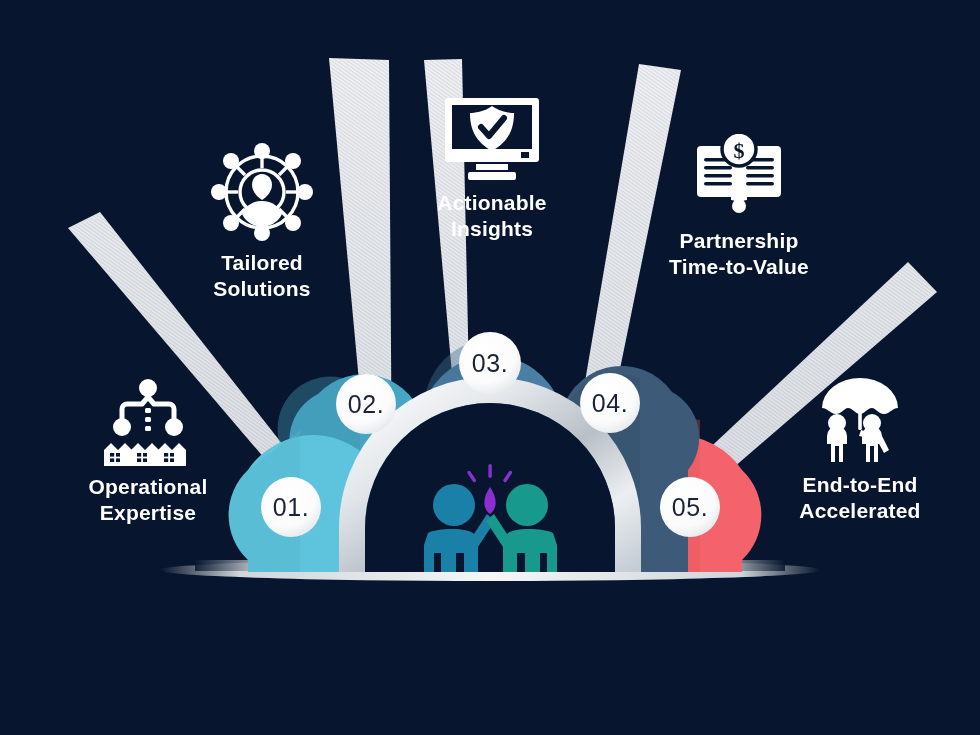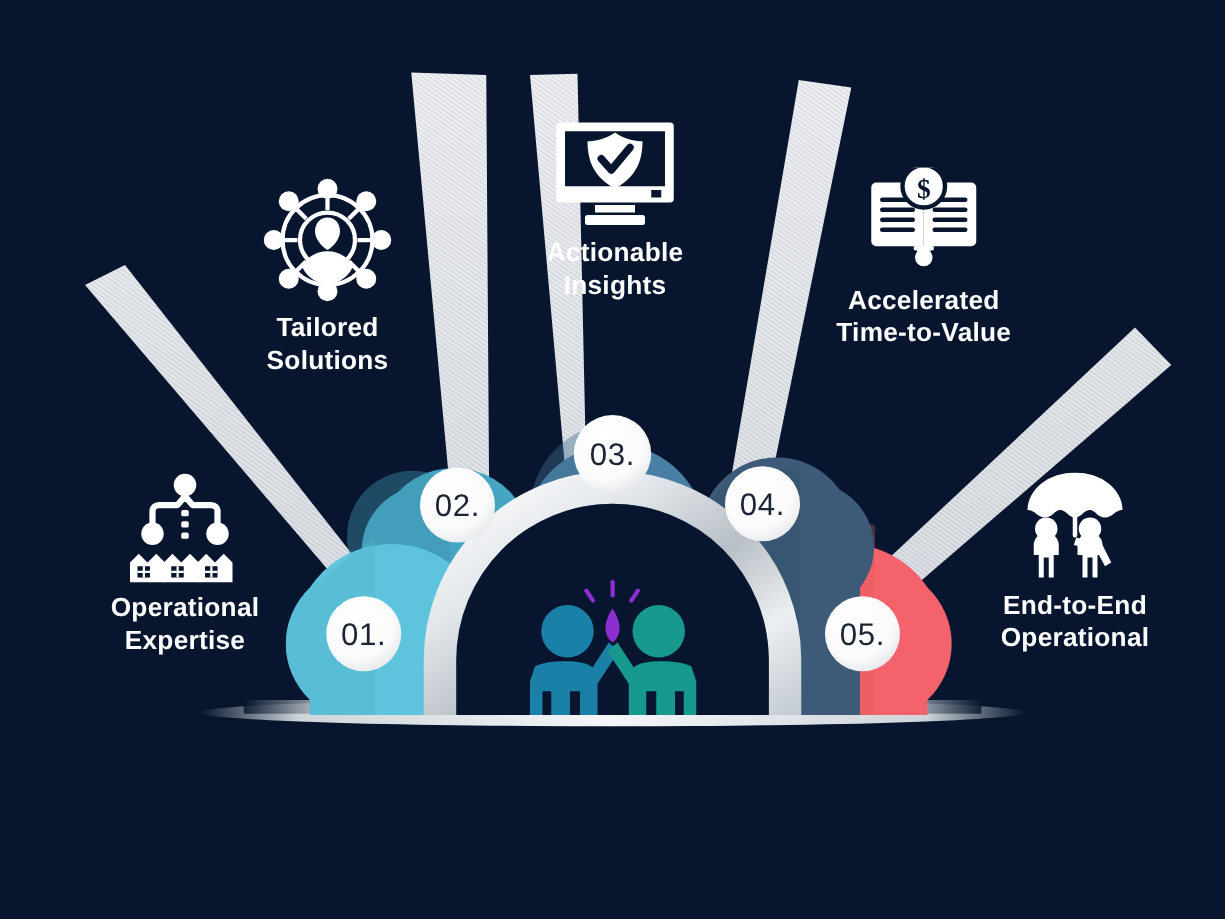--- a/index.html
+++ b/index.html
@@ -329,21 +329,21 @@
           <rect x="55" y="24" width="28" height="3.6" rx="1.8"></rect>
           <rect x="55" y="32" width="28" height="3.6" rx="1.8"></rect>
           <rect x="55" y="40" width="28" height="3.6" rx="1.8"></rect>
           <rect x="55" y="48" width="28" height="3.6" rx="1.8"></rect>
         </g>
 
         <circle cx="48" cy="15" r="17" fill="#ffffff" stroke="#07162e" stroke-width="3.5"></circle>
         <text x="48" y="24" text-anchor="middle" font-family="'Liberation Serif', serif" font-size="22" font-weight="bold" fill="#07162e">$</text>
       </svg>
     </span>
-    <span class="flabel">Accelerated
+    <span class="flabel">Partnership
 Time-to-Value</span>
   </div>
 
   <div class="feature" id="feat-4">
     <span class="ficon">
       <svg width="100" height="86" viewBox="0 0 100 86" fill="#ffffff">
 
         <path d="M 12,30 A 38,30 0 0 1 88,30
                  C 82,30 80,36 74,36 C 68,36 66,30 62,30
                  C 57,30 55,36 50,36 C 45,36 43,30 38,30
@@ -353,16 +353,16 @@
         <circle cx="27" cy="45" r="9"></circle>
         <path d="M 17,58 A 10,10 0 0 1 37,58 L 37,66 L 33,66 L 33,84 L 29,84 L 29,68 L 25,68 L 25,84 L 21,84 L 21,66 L 17,66 Z"></path>
 
         <circle cx="62" cy="45" r="9"></circle>
         <path d="M 52,58 A 10,10 0 0 1 72,58 L 72,66 L 68,66 L 68,84 L 64,84 L 64,68 L 60,68 L 60,84 L 56,84 L 56,66 L 52,66 Z"></path>
 
         <path d="M 51,52 L 72,58 L 79,72 L 74,75 L 67,62 L 49,58 Z"></path>
       </svg>
     </span>
     <span class="flabel">End-to-End
-Operational</span>
+Accelerated</span>
   </div>
 
 </div>
 
 </body></html>

